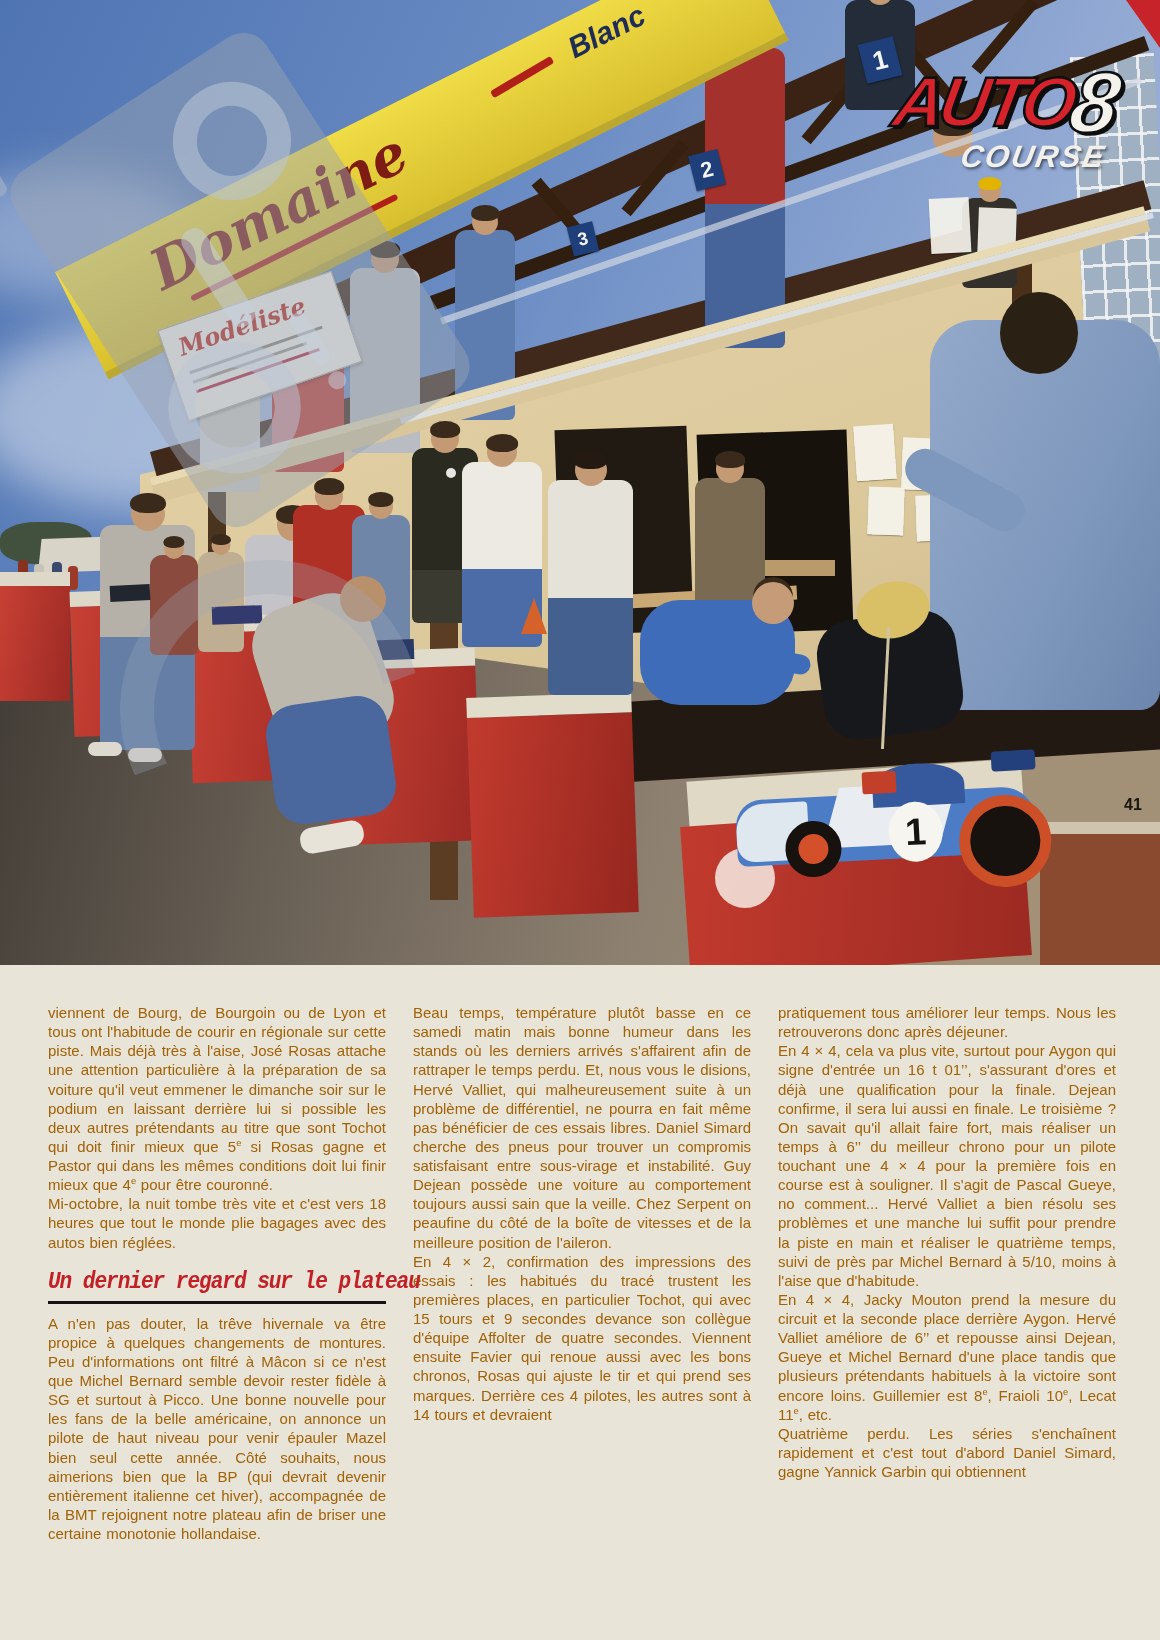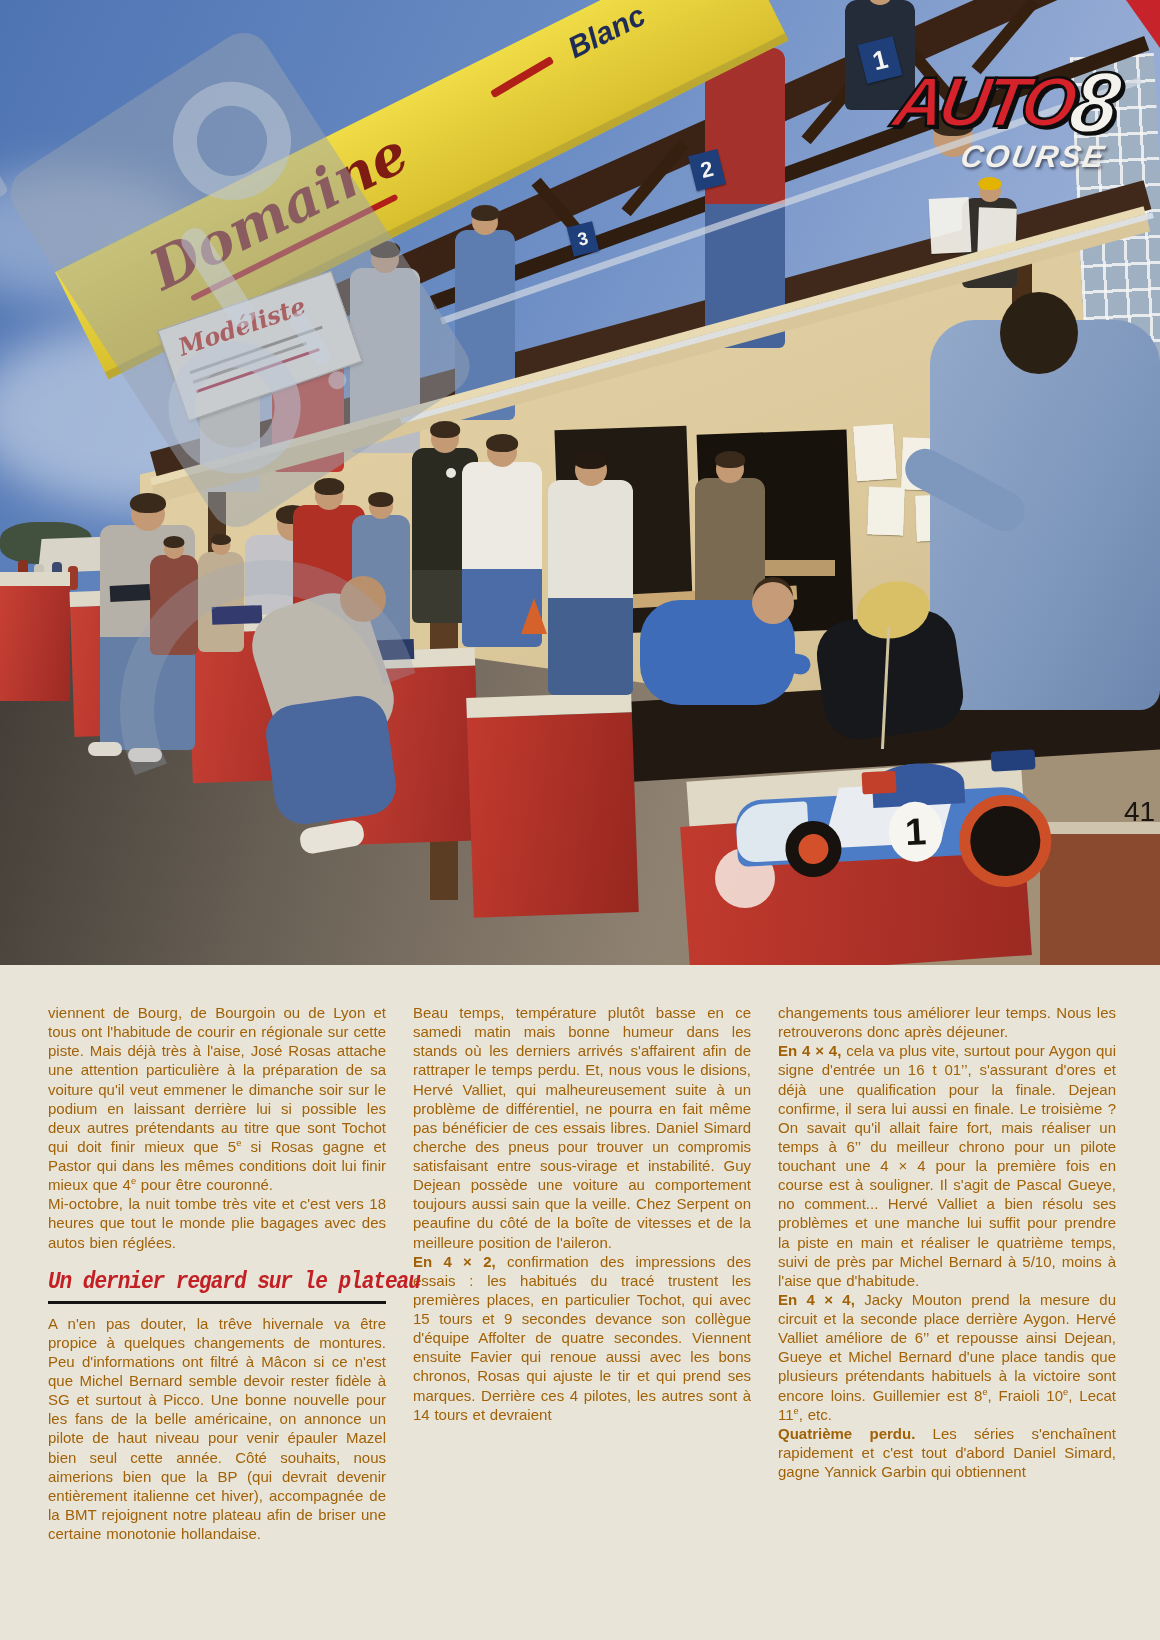--- a/index.html
+++ b/index.html
@@ -42,21 +42,21 @@
     -webkit-text-stroke:2.5px #0e0e0e;text-shadow:4px 3px 0 #0e0e0e;}
   .logo-course{font-style:italic;font-weight:800;font-size:31px;color:#f2f0ea;
     letter-spacing:2px;margin-top:0;text-shadow:2px 2px 3px rgba(10,10,20,.55);}
 
   
   .article{position:absolute;left:0;top:965px;width:1160px;box-sizing:border-box;
     padding:38px 44px 0 48px;display:flex;gap:27px;}
   .col{flex:1;min-width:0;}
   .body-para{font-size:15px;line-height:1.275;text-align:justify;margin:0;
     color:#a16207;word-spacing:.6px;}
-  .body-para .b{font-weight:bold;}
+  .body-para .b{font-weight:normal;}
   .body-para sup{font-size:.62em;}
   h2.col-heading{font-family:"DejaVu Serif",serif;font-style:italic;font-weight:bold;
     margin:18px 0 10px;padding-bottom:7px;border-bottom:3px solid #141414;line-height:1;}
   h2.col-heading:first-child{margin-top:2px;}
   h2.col-heading .hx{display:inline-block;transform-origin:left bottom;white-space:nowrap;}
 </style>
 </head>
 <body>
 
 <div class="photo">
@@ -234,33 +234,33 @@
   <div class="abs" style="left:120px;top:560px;width:300px;height:300px;z-index:9;border:34px solid rgba(160,170,186,.30);border-radius:50%;box-sizing:border-box;clip-path:polygon(0 0,100% 0,100% 55%,0 55%);transform:rotate(-20deg);"></div>
 
   <div class="logo-wrap">
     <div>
       <span class="logo-auto">AUTO</span><span class="logo-eight">8</span>
     </div>
     <div class="logo-course">COURSE</div>
   </div>
   <div class="abs" style="left:1126px;top:0;width:34px;height:48px;z-index:10;background:#c6242a;clip-path:polygon(0 0,100% 0,100% 100%);"></div>
 
-  <div class="abs" style="left:1124px;top:796px;z-index:10;font-weight:normal;font-size:28px;color:#1a150e;">41</div>
+  <div class="abs" style="left:1124px;top:796px;z-index:10;font-weight:bold;font-size:16px;color:#1a150e;">41</div>
 </div>
 
 <div class="article">
   <div class="col">
       <p class="body-para"><span>viennent de Bourg, de Bourgoin ou de Lyon et tous ont l'habitude de courir en régionale sur cette piste. Mais déjà très à l'aise, José Rosas attache une attention particulière à la préparation de sa voiture qu'il veut emmener le dimanche soir sur le podium en laissant derrière lui si possible les deux autres prétendants au titre que sont Tochot qui doit finir mieux que 5</span><sup>e</sup><span> si Rosas gagne et Pastor qui dans les mêmes conditions doit lui finir mieux que 4</span><sup>e</sup><span> pour être couronné.</span></p>
       <p class="body-para"><span>Mi-octobre, la nuit tombe très vite et c'est vers 18 heures que tout le monde plie bagages avec des autos bien réglées.</span></p>
       <h2 class="col-heading" style="border-bottom-color: rgb(20, 20, 20); font-family: Liberation Mono, monospace;"><span class="hx" style="color: rgb(195, 32, 38); font-size: 24px; letter-spacing: -1.2px; transform: scaleX(0.88);">Un dernier regard sur le plateau</span></h2>
       <p class="body-para"><span>A n'en pas douter, la trêve hivernale va être propice à quelques changements de montures. Peu d'informations ont filtré à Mâcon si ce n'est que Michel Bernard semble devoir rester fidèle à SG et surtout à Picco. Une bonne nouvelle pour les fans de la belle américaine, on annonce un pilote de haut niveau pour venir épauler Mazel bien seul cette année. Côté souhaits, nous aimerions bien que la BP (qui devrait devenir entièrement italienne cet hiver), accompagnée de la BMT rejoignent notre plateau afin de briser une certaine monotonie hollandaise.</span></p>
     </div>
   <div class="col">
       <p class="body-para"><span>Beau temps, température plutôt basse en ce samedi matin mais bonne humeur dans les stands où les derniers arrivés s'affairent afin de rattraper le temps perdu. Et, nous vous le disions, Hervé Valliet, qui malheureusement suite à un problème de différentiel, ne pourra en fait même pas bénéficier de ces essais libres. Daniel Simard cherche des pneus pour trouver un compromis satisfaisant entre sous-virage et instabilité. Guy Dejean possède une voiture au comportement toujours aussi sain que la veille. Chez Serpent on peaufine du côté de la boîte de vitesses et de la meilleure position de l'aileron.</span></p>
       <p class="body-para"><span class="b">En 4 × 2,</span><span> confirmation des impressions des essais : les habitués du tracé trustent les premières places, en particulier Tochot, qui avec 15 tours et 9 secondes devance son collègue d'équipe Affolter de quatre secondes. Viennent ensuite Favier qui renoue aussi avec les bons chronos, Rosas qui ajuste le tir et qui prend ses marques. Derrière ces 4 pilotes, les autres sont à 14 tours et devraient</span></p>
     </div>
   <div class="col">
-      <p class="body-para"><span>changements tous améliorer leur temps. Nous les retrouverons donc après déjeuner.</span></p>
+      <p class="body-para"><span>pratiquement tous améliorer leur temps. Nous les retrouverons donc après déjeuner.</span></p>
       <p class="body-para"><span class="b">En 4 × 4,</span><span> cela va plus vite, surtout pour Aygon qui signe d'entrée un 16 t 01’’, s'assurant d'ores et déjà une qualification pour la finale. Dejean confirme, il sera lui aussi en finale. Le troisième ? On savait qu'il allait faire fort, mais réaliser un temps à 6’’ du meilleur chrono pour un pilote touchant une 4 × 4 pour la première fois en course est à souligner. Il s'agit de Pascal Gueye, no comment... Hervé Valliet a bien résolu ses problèmes et une manche lui suffit pour prendre la piste en main et réaliser le quatrième temps, suivi de près par Michel Bernard à 5/10, moins à l'aise que d'habitude.</span></p>
       <p class="body-para"><span class="b">En 4 × 4,</span><span> Jacky Mouton prend la mesure du circuit et la seconde place derrière Aygon. Hervé Valliet améliore de 6’’ et repousse ainsi Dejean, Gueye et Michel Bernard d'une place tandis que plusieurs prétendants habituels à la victoire sont encore loins. Guillemier est 8</span><sup>e</sup><span>, Fraioli 10</span><sup>e</sup><span>, Lecat 11</span><sup>e</sup><span>, etc.</span></p>
       <p class="body-para"><span class="b">Quatrième perdu.</span><span> Les séries s'enchaînent rapidement et c'est tout d'abord Daniel Simard, gagne Yannick Garbin qui obtiennent</span></p>
     </div>
 </div>
 
 </body></html>

